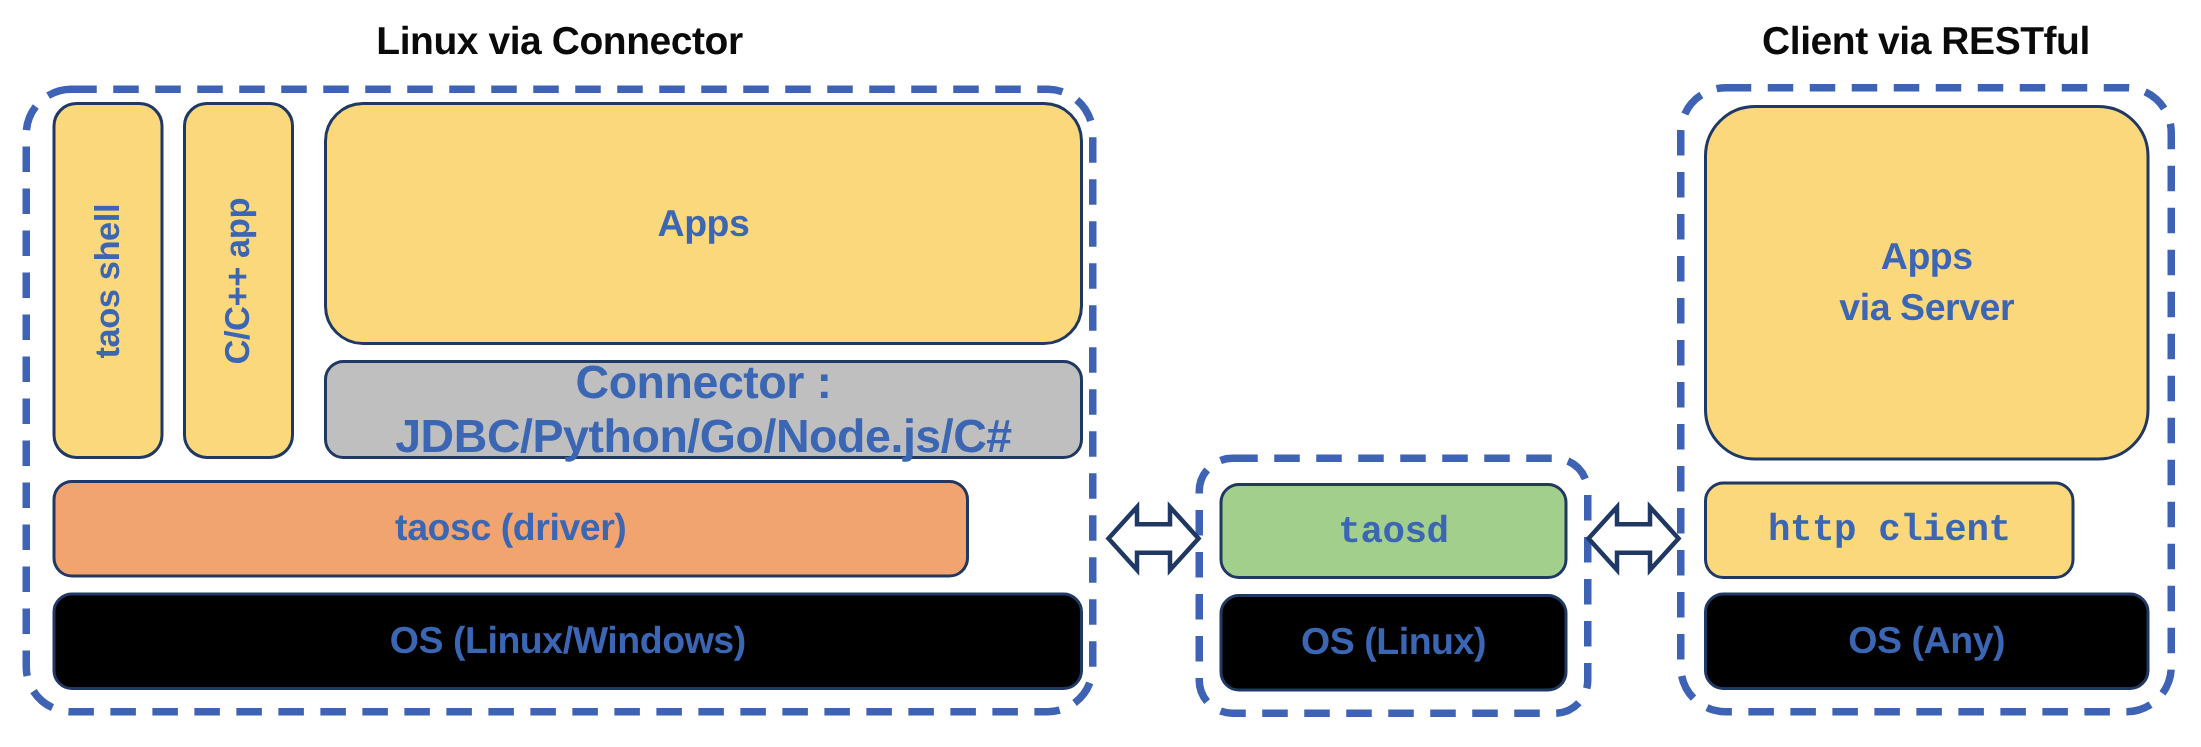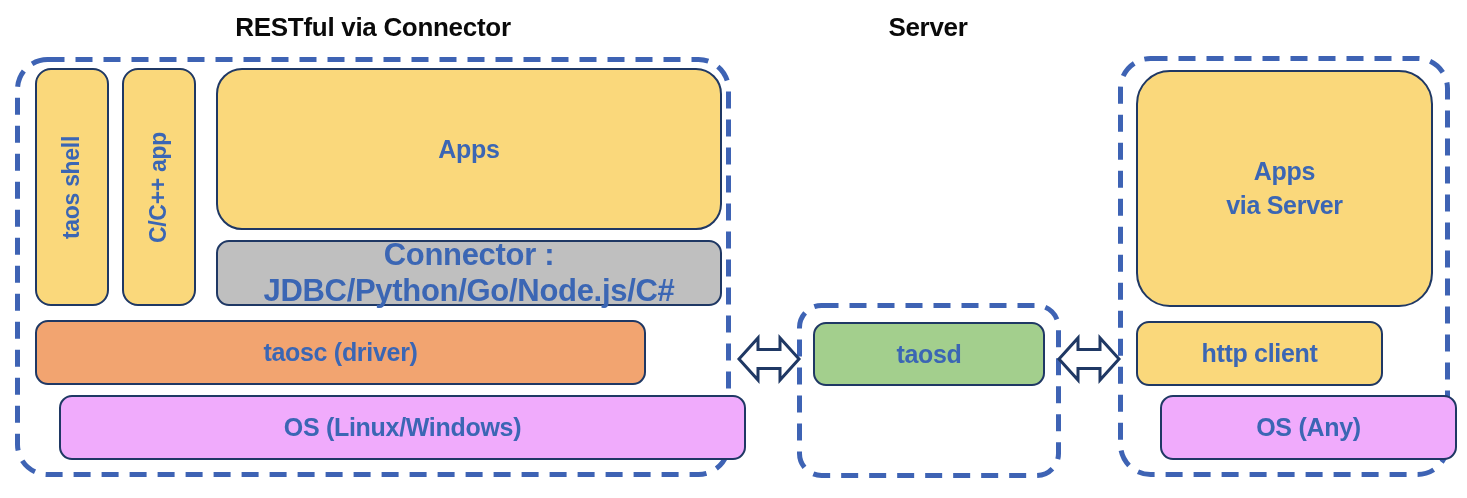--- a/index.html
+++ b/index.html
@@ -31,62 +31,62 @@
     align-items:center;
     justify-content:center;
     color:#3b66b4;
     font-weight:bold;
     font-size:25px;
     letter-spacing:-0.3px;
     text-align:center;
   }
   .yellow{background:#fad87b;}
   .orange{background:#f2a470;}
-  .lblue{background:#f0abfc;margin-left:24px;}
-  .green{background:#a3cf8d;}
+  .lblue{background:#000000;}
+  .green{background:#a3cf8d;font-family:Liberation Mono, monospace;}
   .gray{background:#bfbfbf;}
 
   .vbox{border-radius:16px;}
   .vbox .vtext{
     transform:rotate(-90deg);
     white-space:nowrap;
     font-size:23px;
   }
 
   #box-taos-shell{left:35px;top:68px;width:74px;height:238px;}
   #box-cpp-app{left:122px;top:68px;width:74px;height:238px;}
   #box-apps{left:216px;top:68px;width:506px;height:162px;border-radius:26px;}
   #box-connector{left:216px;top:240px;width:506px;height:66px;border-radius:13px;font-size:31px;}
   #box-taosc{left:35px;top:320px;width:611px;height:65px;border-radius:13px;}
   #box-os-left{left:35px;top:395px;width:687px;height:65px;border-radius:13px;}
 
   #box-taosd{left:813px;top:322px;width:232px;height:64px;border-radius:13px;}
   #box-os-server{left:813px;top:396px;width:232px;height:65px;border-radius:13px;}
 
   #box-apps-restful{left:1136px;top:70px;width:297px;height:237px;border-radius:34px;flex-direction:column;line-height:1.35;}
-  #box-http-client{left:1136px;top:321px;width:247px;height:65px;border-radius:13px;}
+  #box-http-client{left:1136px;top:321px;width:247px;height:65px;border-radius:13px;font-family:Liberation Mono, monospace;}
   #box-os-right{left:1136px;top:395px;width:297px;height:65px;border-radius:13px;}
 
   #overlay{position:absolute;left:0;top:0;width:1467px;height:498px;}
 </style>
 </head>
 <body>
 
 <div id="page">
 
   <svg id="overlay" viewBox="0 0 1467 498" xmlns="http://www.w3.org/2000/svg">
     <rect x="17.5" y="59.5" width="711" height="415" rx="30" fill="none" stroke="#3e63b4" stroke-width="5" stroke-dasharray="17 11"></rect>
     <rect x="799.5" y="305.5" width="259" height="170" rx="22" fill="none" stroke="#3e63b4" stroke-width="5" stroke-dasharray="17 11"></rect>
     <rect x="1120.5" y="58.5" width="327" height="416" rx="30" fill="none" stroke="#3e63b4" stroke-width="5" stroke-dasharray="17 11"></rect>
     <path transform="translate(739,331)" d="M0 28 L19 7 L19 18.5 L41 18.5 L41 7 L60 28 L41 49 L41 37.5 L19 37.5 L19 49 Z" fill="#ffffff" stroke="#1f3864" stroke-width="3" stroke-linejoin="miter"></path>
     <path transform="translate(1059,331)" d="M0 28 L19 7 L19 18.5 L41 18.5 L41 7 L60 28 L41 49 L41 37.5 L19 37.5 L19 49 Z" fill="#ffffff" stroke="#1f3864" stroke-width="3" stroke-linejoin="miter"></path>
   </svg>
 
-  <div id="title-left" class="title">RESTful via Connector</div>
-  <div id="title-server" class="title">Server</div>
+  <div id="title-left" class="title">Linux via Connector</div>
+  <div id="title-right" class="title">Client via RESTful</div>
 
   <div id="box-taos-shell" class="box yellow vbox">
     <span class="vtext">taos shell</span>
   </div>
   <div id="box-cpp-app" class="box yellow vbox">
     <span class="vtext">C/C++ app</span>
   </div>
   <div id="box-apps" class="box yellow">
     <span>Apps</span>
   </div>
@@ -96,20 +96,23 @@
   <div id="box-taosc" class="box orange">
     <span>taosc (driver)</span>
   </div>
   <div id="box-os-left" class="box lblue">
     <span>OS (Linux/Windows)</span>
   </div>
 
   <div id="box-taosd" class="box green">
     <span>taosd</span>
   </div>
+  <div id="box-os-server" class="box lblue">
+    <span>OS (Linux)</span>
+  </div>
 
   <div id="box-apps-restful" class="box yellow">
     <span>Apps</span>
     <span>via Server</span>
   </div>
   <div id="box-http-client" class="box yellow">
     <span>http client</span>
   </div>
   <div id="box-os-right" class="box lblue">
     <span>OS (Any)</span>

